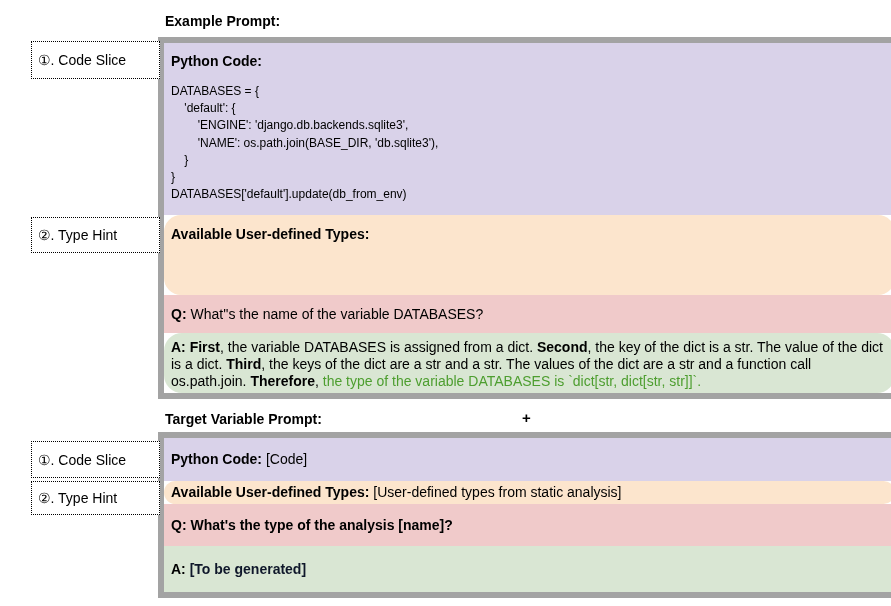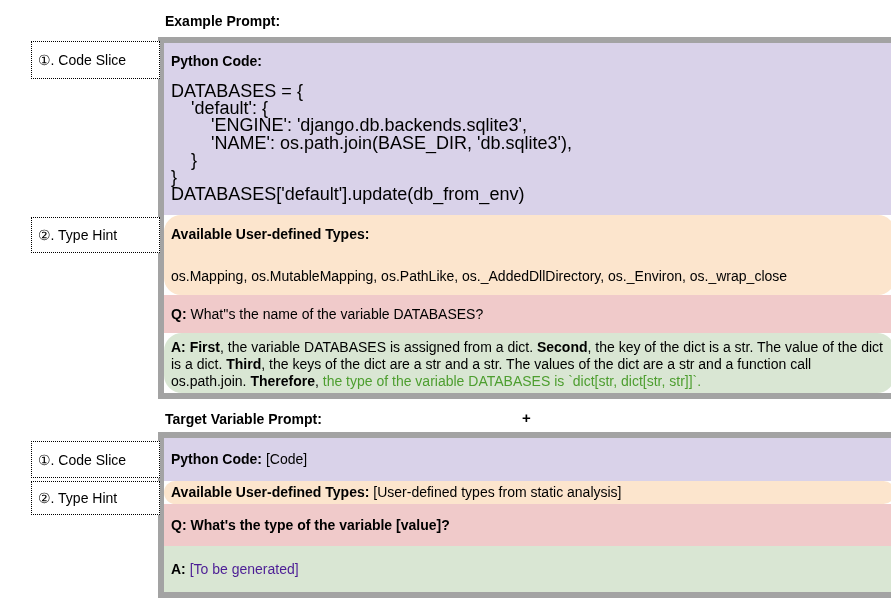--- a/index.html
+++ b/index.html
@@ -48,28 +48,28 @@
   .b-row   { display: flex; align-items: center; }
   .b-code  { height: 43px; }
   .b-types { height: 23px; }
   .b-q     { height: 42px; }
   .b-a     { flex: 1; }
 
   .line { line-height: 17px; }
   .bold-line { font-weight: bold; line-height: 17px; }
   .code {
     font-family: "Liberation Sans", sans-serif;
-    font-size: 18px;
+    font-size: 12px;
     line-height: 17.2px;
     margin-top: 13px;
     white-space: pre;
   }
   .types-line { margin-top: 25px; line-height: 17px; }
   .green-text { color: #4d9e2f; }
-  .red-text   { color: #4c1d95; font-weight: normal; }
+  .red-text   { color: #0f172a; font-weight: bold; }
   b { font-weight: bold; }
 
   .side-label {
     position: absolute;
     left: 11px;
     width: 129px;
     background: #ffffff;
     border: 1.5px dotted #000000;
     display: flex;
     align-items: center;
@@ -97,21 +97,20 @@
     'default': {
         'ENGINE': 'django.db.backends.sqlite3',
         'NAME': os.path.join(BASE_DIR, 'db.sqlite3'),
     }
 }
 DATABASES['default'].update(db_from_env)</pre>
     </section>
 
     <section class="row orange r-types">
       <p class="bold-line">Available User-defined Types:</p>
-      <p class="types-line">os.Mapping, os.MutableMapping, os.PathLike, os._AddedDllDirectory, os._Environ, os._wrap_close</p>
     </section>
 
     <section class="row pink r-q">
       <p class="line"><b>Q:</b><span> What''s the name of the variable DATABASES?</span></p>
     </section>
 
     <section class="row green r-cot">
       <p class="line"><b>A: First</b><span>, the variable DATABASES is assigned from a dict. </span><b>Second</b><span>, the key of the dict is a str. The value of the dict is a dict. </span><b>Third</b><span>, the keys of the dict are a str and a str. The values of the dict are a str and a function call os.path.join. </span><b>Therefore</b><span>, </span><span class="green-text">the type of the variable DATABASES is `dict[str, dict[str, str]]`.</span></p>
     </section>
   </div>
@@ -127,21 +126,21 @@
   <div class="plus">+</div>
 
   <div class="block bottom-block">
     <section class="row purple b-row b-code">
       <p class="line"><b>Python Code:</b><span> [Code]</span></p>
     </section>
     <section class="row orange b-row b-types">
       <p class="line"><b>Available User-defined Types:</b><span> [User-defined types from static analysis]</span></p>
     </section>
     <section class="row pink b-row b-q">
-      <p class="line"><b>Q: What's the type of the variable [value]?</b></p>
+      <p class="line"><b>Q: What's the type of the analysis [name]?</b></p>
     </section>
     <section class="row green b-row b-a">
       <p class="line"><b>A: </b><span class="red-text">[To be generated]</span></p>
     </section>
   </div>
 
   <div class="side-label lbl-4">
       <span>①. Code Slice</span>
     </div>
   <div class="side-label lbl-5">

